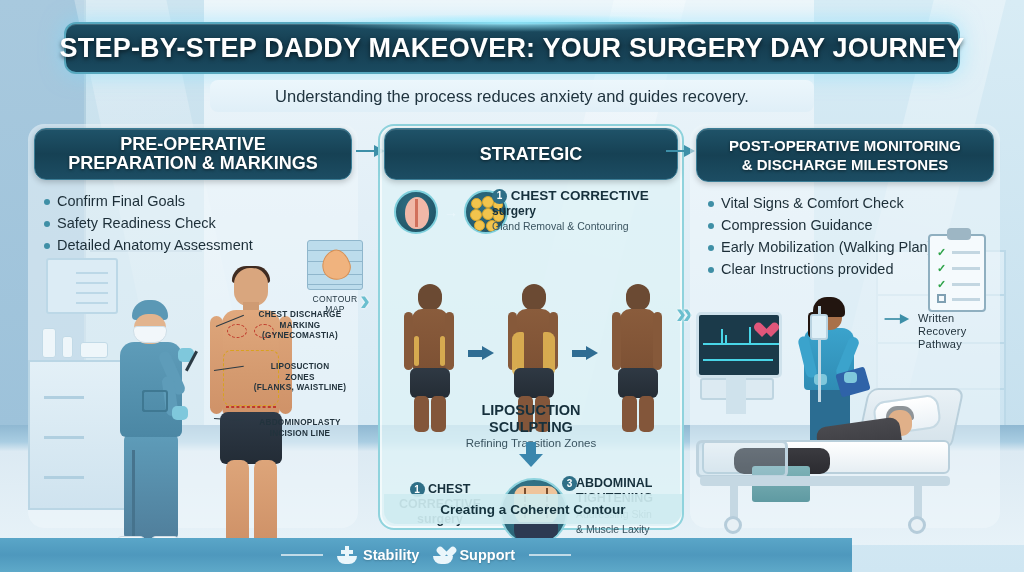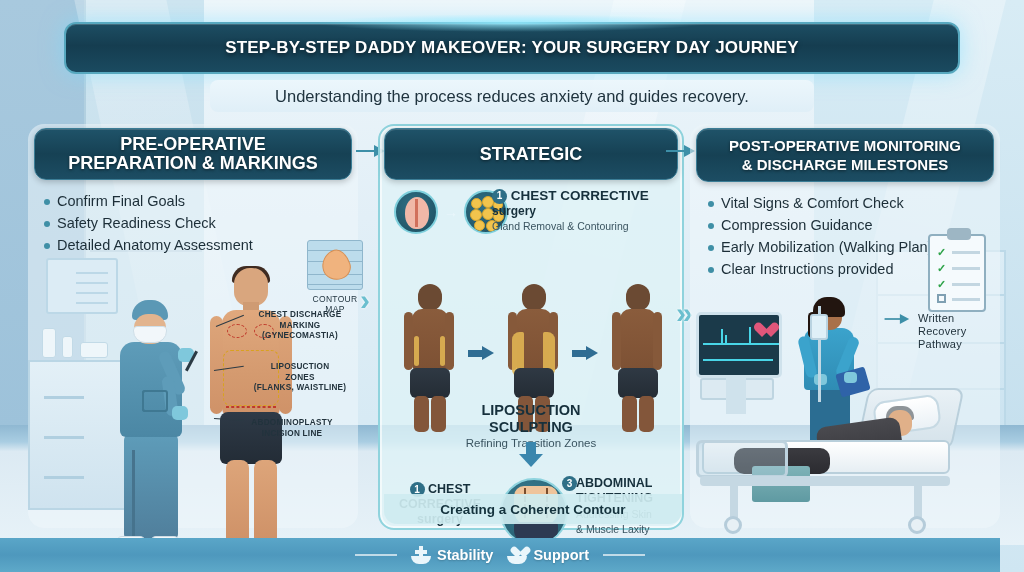--- a/index.html
+++ b/index.html
@@ -45,21 +45,21 @@
   .title-bar {
     width: 100%; height: 100%;
     background: linear-gradient(180deg,#1d4e63 0%, #153d50 45%, #1a4a60 100%);
     border: 2px solid #57a8bf;
     border-radius: 12px;
     box-shadow: 0 0 22px rgba(120,220,255,.55), inset 0 1px 0 rgba(255,255,255,.18);
     display: flex; align-items: center; justify-content: center;
   }
   .title-bar span {
     color: #ffffff;
-    font-size: 17px;
+    font-size: 27px;
     font-weight: bold;
     letter-spacing: .2px;
     text-shadow: 0 2px 4px rgba(0,0,0,.55);
     white-space: nowrap;
   }
   .title-glow {
     position:absolute; left:28%; top:-8px; width:44%; height:18px;
     background: radial-gradient(ellipse at center, rgba(150,235,255,.85), rgba(150,235,255,0) 70%);
     pointer-events:none;
   }
@@ -291,21 +291,21 @@
   .ivbag { position:absolute; left:118px; top:-78px; width:18px; height:26px;
     background:#dff0f8; border:2px solid #b9d3e1; border-radius:3px; }
   .arrow-link { position:absolute; width:30px; height:14px; }
   .arrow-link::before { content:""; position:absolute; left:0; top:6px; width:20px; height:2px; background:#3d8fa8; }
   .arrow-link::after { content:""; position:absolute; left:18px; top:1px; width:0; height:0;
     border-top:6px solid transparent; border-bottom:6px solid transparent; border-left:11px solid #3d8fa8; }
   .dbl-chev { position:absolute; font-size:30px; color:#6bbfcf; font-weight:bold; letter-spacing:-6px; text-shadow: 0 0 3px #fff; }
 
   
   .footer {
-    position:absolute; left:0; bottom:0; width:1000px; height:34px;
+    position:absolute; left:0; bottom:0; width:852px; height:34px;
     background: linear-gradient(180deg,#5aa6c8 0%, #4e98bd 50%, #5ea9c9 100%);
     display:flex; align-items:center; justify-content:center; gap:14px;
   }
   .f-rule { width:42px; height:2px; background:rgba(255,255,255,.65); }
   .f-item { display:flex; align-items:center; gap:6px; }
   .f-item span { color:#fff; font-size:14.5px; font-weight:bold; text-shadow:0 1px 2px rgba(0,0,0,.2); }
   .f-icon { width:20px; height:18px; position:relative; }
   .hand-palm { position:absolute; left:0; bottom:0; width:20px; height:8px;
     background:#eaf6fb; border-radius: 0 0 12px 12px; }
   .cross-v { position:absolute; left:8px; top:0; width:4px; height:12px; background:#eaf6fb; }
@@ -443,21 +443,21 @@
     </div>
     <div class="leader" style="left:188px;top:146px;width:30px;transform:rotate(-22deg);"></div>
 
     <div class="anno" style="left:216px;top:182px;width:112px;">
       <div>LIPOSUCTION</div>
       <div>ZONES</div>
       <div>(FLANKS, WAISTLINE)</div>
     </div>
     <div class="leader" style="left:186px;top:190px;width:30px;transform:rotate(-8deg);"></div>
 
-    <div class="anno" style="left:208px;top:238px;width:112px;">
+    <div class="anno" style="left:216px;top:238px;width:112px;">
       <div>ABDOMINOPLASTY</div>
       <div>INCISION LINE</div>
     </div>
     <div class="leader" style="left:186px;top:238px;width:30px;transform:rotate(4deg);"></div>
   </div>
 </div>
 
 <div class="arrow-link" style="left:356px;top:144px;"></div>
 <div class="dbl-chev" style="left:360px;top:283px;">›</div>
 

